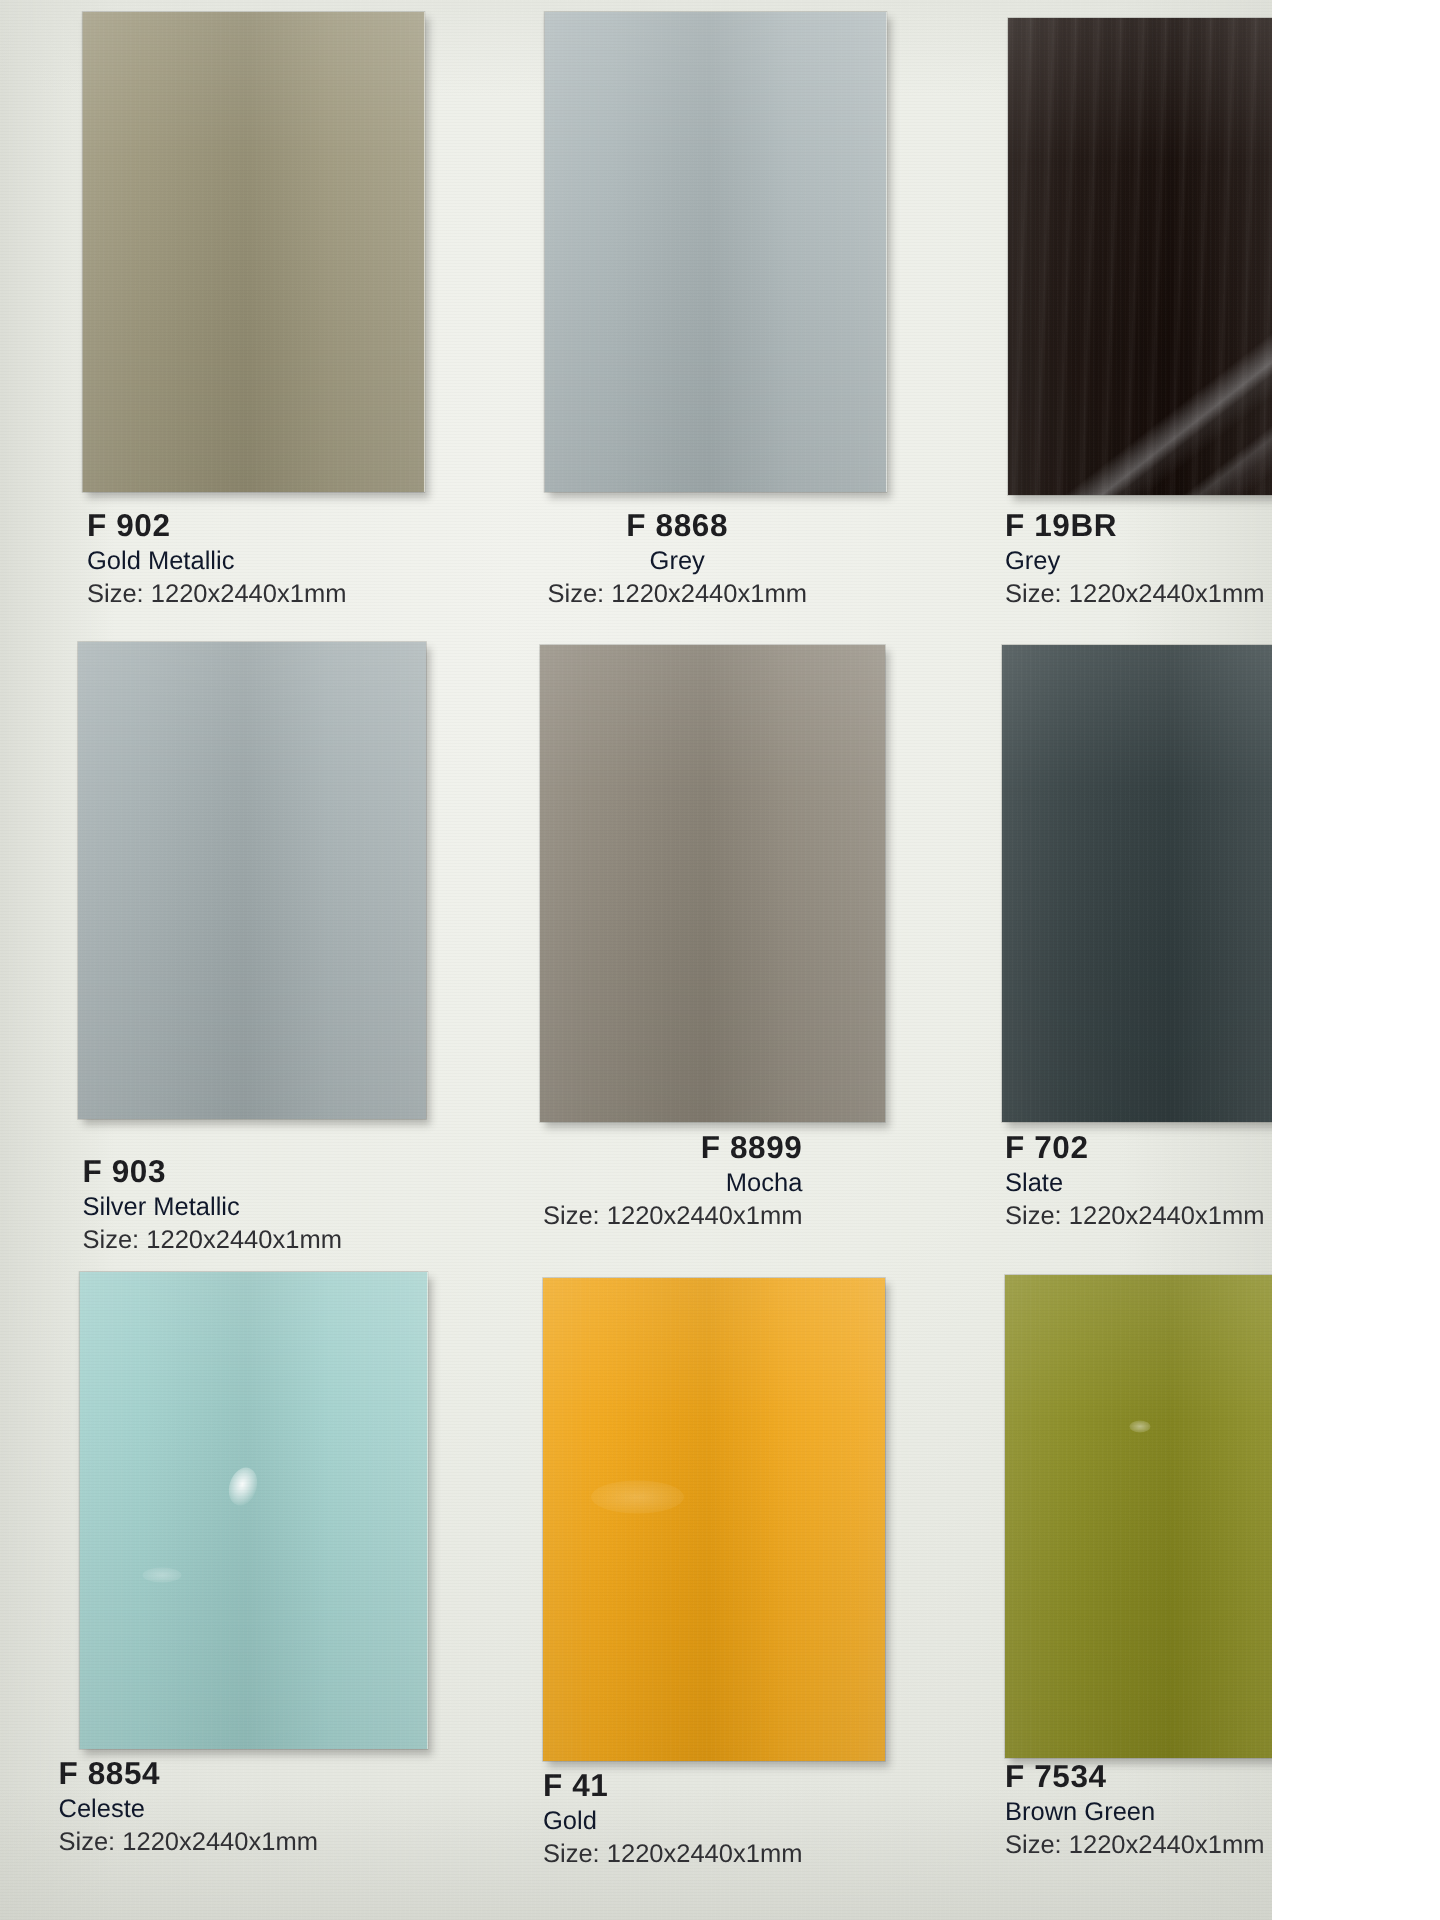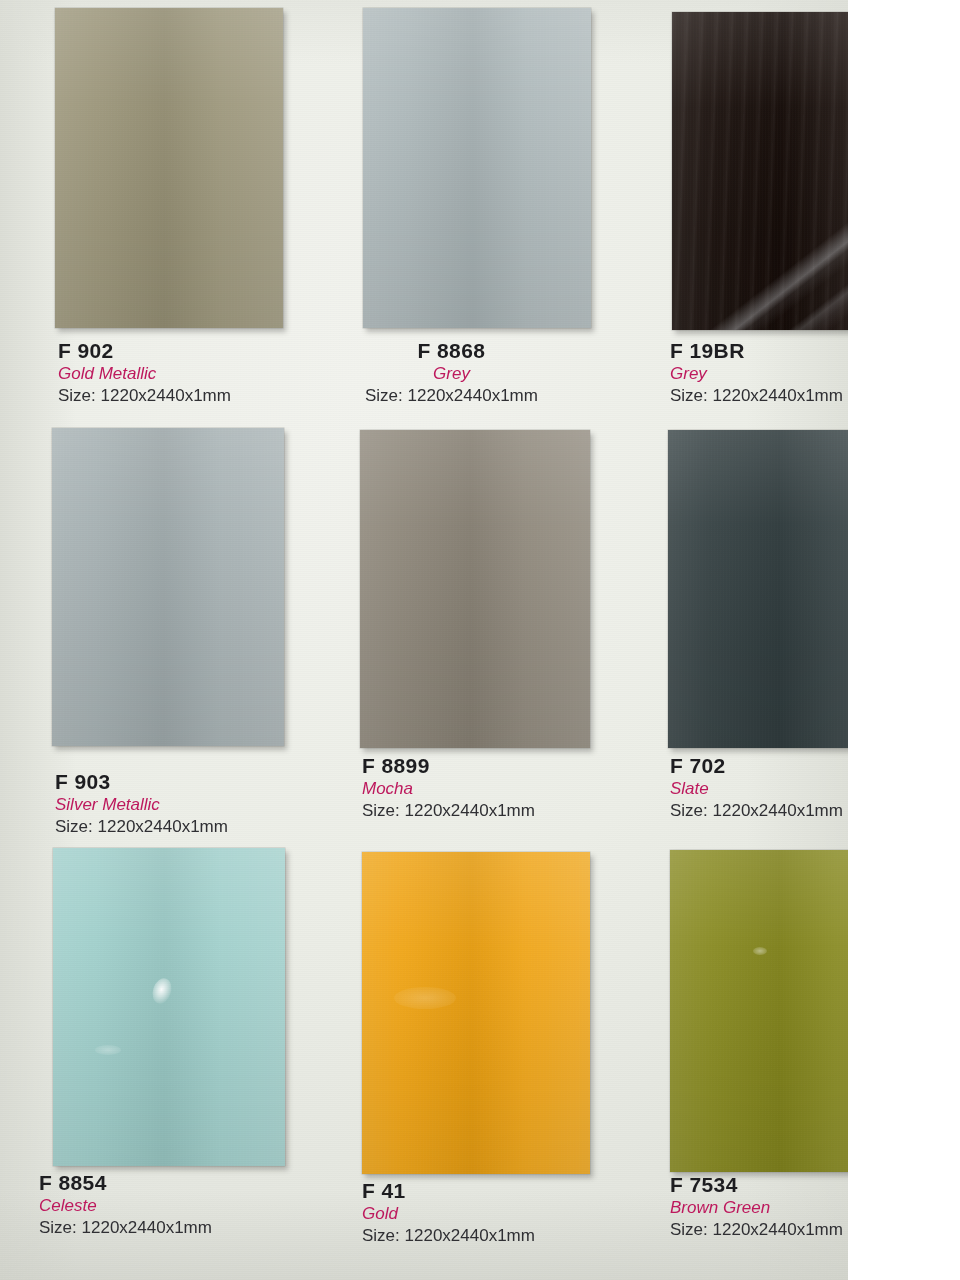--- a/index.html
+++ b/index.html
@@ -157,23 +157,22 @@
     font-weight: bold;
     letter-spacing: 0.4px;
     line-height: 25px;
     color: #1d1d20;
     white-space: nowrap;
   }
   .cap-name {
     font-size: 17px;
     font-weight: normal;
     line-height: 22px;
-    color: #be185d;
+    color: #0f172a;
     white-space: nowrap;
-    font-style: italic;
   }
   .cap-size {
     font-size: 17px;
     font-weight: normal;
     line-height: 22px;
     color: #2f2f33;
     white-space: nowrap;
   }
 </style>
 </head>
@@ -236,21 +235,21 @@
             <div class="sheen-v"></div>
             <div class="sheen-h"></div>
           </div>
         </div>
         <div class="caption" style="left: 55px; top: 753px; margin-top: 16px;">
           <div class="cap-code">F 903</div>
           <div class="cap-name">Silver Metallic</div>
           <div class="cap-size">Size: 1220x2440x1mm</div>
         </div>
       </div>
-      <div class="cell" style="left: 0px; top: 0px; width: 960px; height: 1280px;">
+      <div class="cell" style="left: 0px; top: 0px; width: 960px; height: 1280px; text-align: right;">
         <div class="panel-wrap" style="left: 360px; top: 430px; width: 230px; height: 318px;">
           <div class="panel">
             <div class="panel-base" style="background: rgb(141, 134, 121);"></div>
             <div class="sheen-v"></div>
             <div class="sheen-h"></div>
           </div>
         </div>
         <div class="caption" style="left: 362px; top: 753px;">
           <div class="cap-code">F 8899</div>
           <div class="cap-name">Mocha</div>

